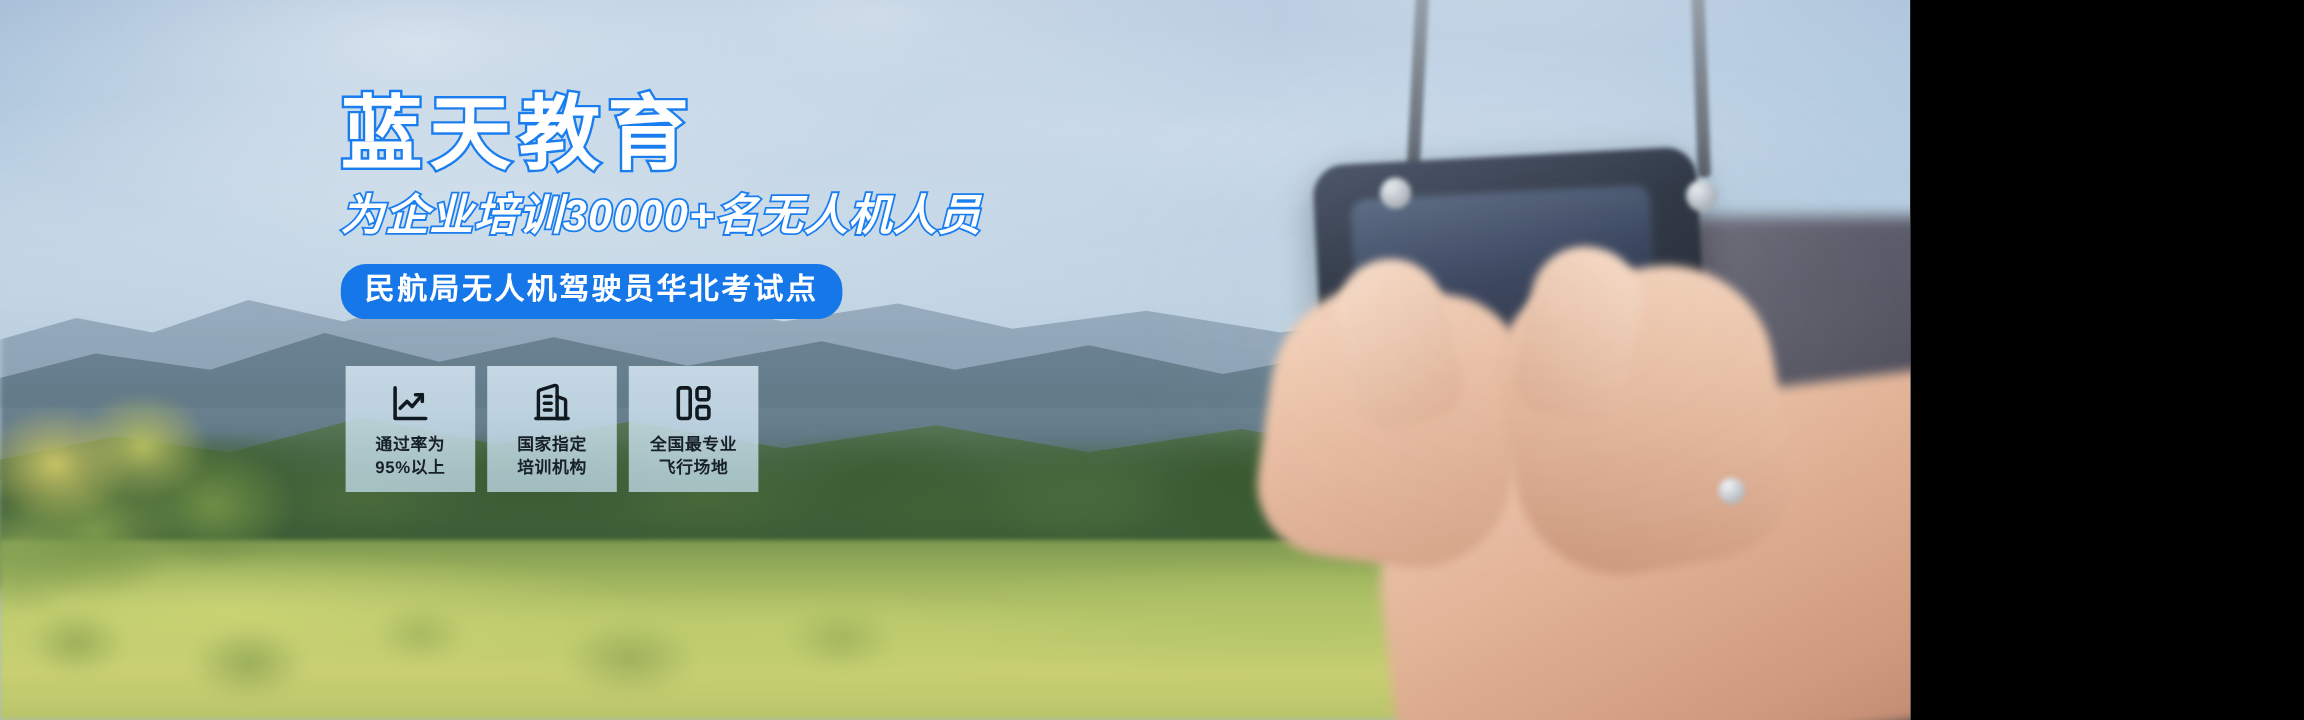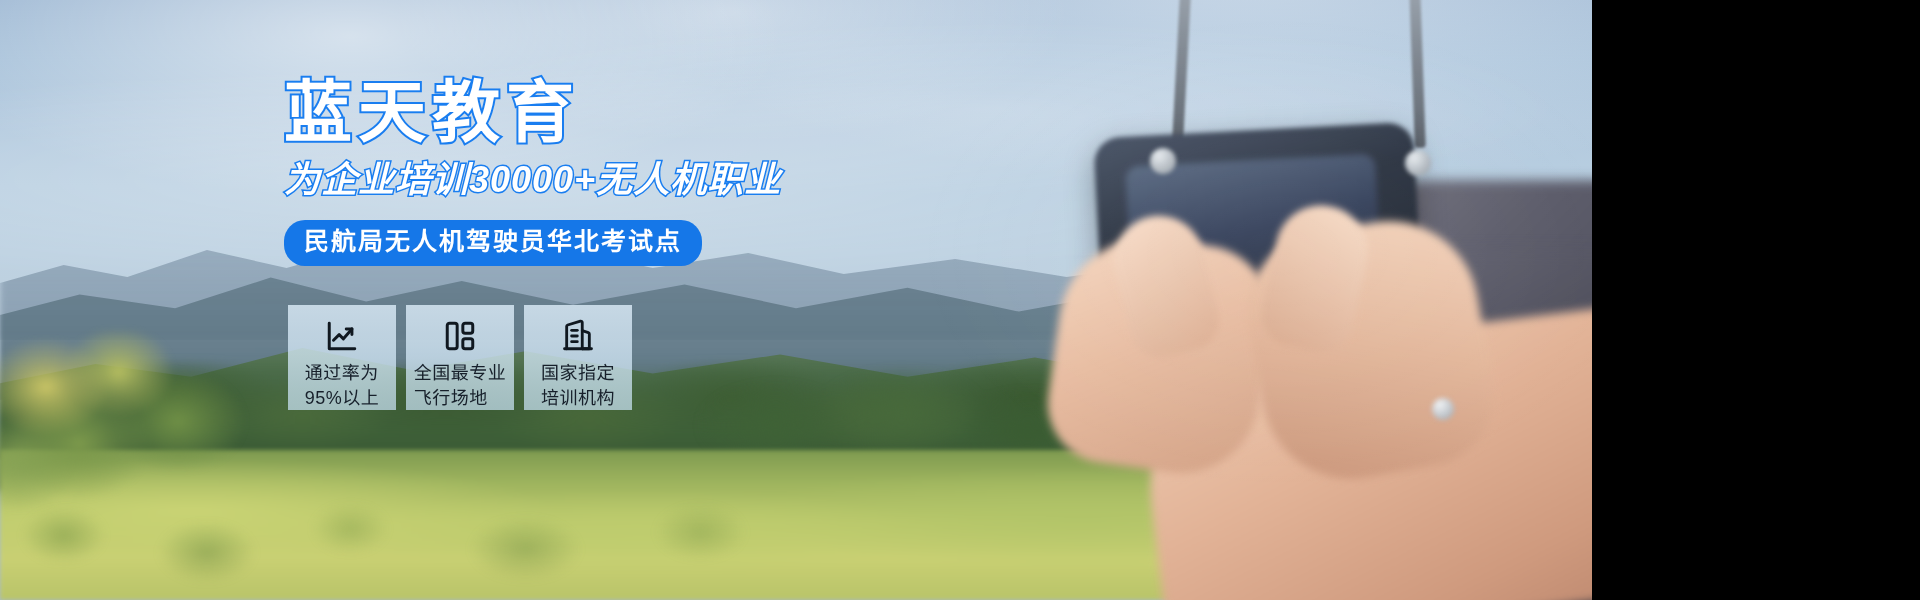--- a/index.html
+++ b/index.html
@@ -287,26 +287,27 @@
     box-sizing: border-box;
   }
   .card-icon {
     width: 34px;
     height: 34px;
     display: block;
     margin-bottom: 8px;
   }
   .card-icon svg { display: block; width: 100%; height: 100%; }
   .card-text {
-    font-size: 18px;
+    font-size: 14px;
     line-height: 1.38;
     color: #17202b;
+    text-align: center;
     letter-spacing: .5px;
     white-space: pre-line;
-    font-weight: 400;
+    font-weight: 700;
   }
   .card.tall .card-icon { margin-bottom: 6px; }
 </style>
 </head>
 <body>
 
 <div id="banner">
 
   <div class="bg-layer bg-sky"></div>
   <div class="bg-layer bg-sky-haze"></div>
@@ -330,60 +331,60 @@
   <div class="antenna-knob knob-b"></div>
   <div class="hand-left-grip"></div>
   <div class="hand-right-grip"></div>
   <div class="thumb-left"></div>
   <div class="thumb-right"></div>
   <div class="ctrl-button ctrl-btn-1"></div>
   <div class="overall-blur-right"></div>
 
   <div class="content">
     <h1 class="headline">蓝天教育</h1>
-    <p class="subline">为企业培训30000+无人机职业</p>
+    <p class="subline">为企业培训30000+名无人机人员</p>
     <div class="badge">民航局无人机驾驶员华北考试点</div>
   </div>
 
   <div class="cards">
 
     <div class="card">
       <span class="card-icon">
         <svg viewBox="0 0 24 24" fill="none" stroke="#101820" stroke-width="2.1" stroke-linecap="round" stroke-linejoin="round">
           <path d="M3 3v18h18"></path>
           <polyline points="6 15 10 11 13 14 19 7"></polyline>
           <polyline points="15 7 19 7 19 11"></polyline>
         </svg>
       </span>
       <span class="card-text">通过率为
 95%以上</span>
     </div>
 
-
-    <div class="card">
-      <span class="card-icon">
-        <svg viewBox="0 0 24 24" fill="none" stroke="#101820" stroke-width="2.1" stroke-linecap="round" stroke-linejoin="round">
-          <rect x="3" y="3" width="7" height="18" rx="1.6"></rect>
-          <rect x="14" y="3" width="7" height="7" rx="1.6"></rect>
-          <rect x="14" y="14" width="7" height="7" rx="1.6"></rect>
-        </svg>
-      </span>
-      <span class="card-text">全国最专业
-飞行场地</span>
-    </div>
 
     <div class="card">
       <span class="card-icon">
         <svg viewBox="0 0 24 24" fill="none" stroke="#101820" stroke-width="2" stroke-linecap="round" stroke-linejoin="round">
           <path d="M4 21V5.2a1 1 0 0 1 .7-.95l9-2.7a1 1 0 0 1 1.3.95V21"></path>
           <path d="M15 21h5V10.5a1 1 0 0 0-.7-.95L15 8.2"></path>
           <path d="M2.5 21h19"></path>
           <path d="M7.5 8h4"></path>
           <path d="M7.5 12h4"></path>
           <path d="M7.5 16h4"></path>
         </svg>
       </span>
       <span class="card-text">国家指定
 培训机构</span>
     </div>
 
+    <div class="card">
+      <span class="card-icon">
+        <svg viewBox="0 0 24 24" fill="none" stroke="#101820" stroke-width="2.1" stroke-linecap="round" stroke-linejoin="round">
+          <rect x="3" y="3" width="7" height="18" rx="1.6"></rect>
+          <rect x="14" y="3" width="7" height="7" rx="1.6"></rect>
+          <rect x="14" y="14" width="7" height="7" rx="1.6"></rect>
+        </svg>
+      </span>
+      <span class="card-text">全国最专业
+飞行场地</span>
+    </div>
+
   </div>
 </div>
 
 </body></html>

